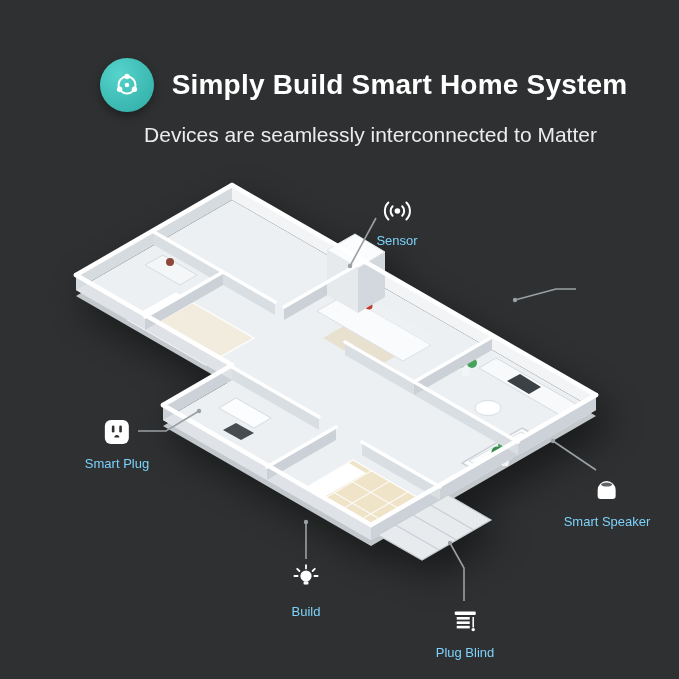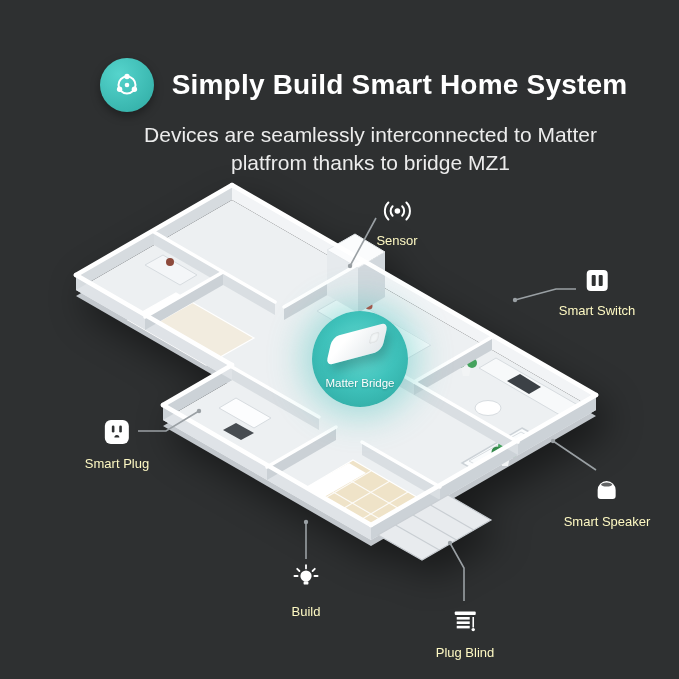--- a/index.html
+++ b/index.html
@@ -30,42 +30,41 @@
                  transform:rotate(-15deg) skewX(-28deg);
                  box-shadow:6px 8px 10px rgba(16,80,76,.35);}
   .device-btn{position:absolute;right:7px;top:7px;width:9px;height:9px;border-radius:2.5px;
               background:#f2f5f6;box-shadow:inset 0 0 2px rgba(0,0,0,.2);}
   .bridge-label{position:absolute;left:0;width:100%;top:66px;text-align:center;
                 font-size:11.5px;color:#ffffff;text-shadow:0 1px 2px rgba(0,60,58,.4);}
 
   
   .callout{position:absolute;z-index:3;display:flex;flex-direction:column;align-items:center;
            gap:7px;transform:translateX(-50%);}
-  .callout .label{font-size:13px;color:#fef9c3;white-space:nowrap;}
+  .callout .label{font-size:13px;color:#7dd3fc;white-space:nowrap;}
 </style>
 </head>
 <body>
 
 <div class="page">
 
   <div class="header">
     <div class="hub-badge">
       <svg width="30" height="30" viewBox="0 0 30 30">
         <circle cx="15" cy="15" r="8.5" fill="none" stroke="#ffffff" stroke-width="2"></circle>
         <circle cx="15" cy="15" r="2.3" fill="#ffffff"></circle>
         <circle cx="15" cy="6.5" r="2.7" fill="#ffffff"></circle>
         <circle cx="7.6" cy="19.2" r="2.7" fill="#ffffff"></circle>
         <circle cx="22.4" cy="19.2" r="2.7" fill="#ffffff"></circle>
       </svg>
     </div>
     <h1 class="title">Simply Build Smart Home System</h1>
   </div>
   <p class="subtitle">
     <span>Devices are seamlessly interconnected to Matter</span><br>
-    <span>platfrom thanks to bridge MZ1</span>
   </p>
 
   <svg class="plan" width="679" height="679" viewBox="0 0 679 679">
     <g class="building">
 
       <polygon points="232,206 596,416 371,546 163,426 232,386 76,296" fill="#c3c8cd"></polygon>
 
       <polygon points="232,200 596,410 371,540 163,420 232,380 76,290" fill="#edf0f2"></polygon>
 
       <polygon points="349,323 401,353 375,368 323,338" fill="#e8e1d0"></polygon>
@@ -186,52 +185,36 @@
     <g fill="#9aa0a4">
       <circle cx="350" cy="266" r="2.2"></circle>
       <circle cx="515" cy="300" r="2.2"></circle>
       <circle cx="199" cy="411" r="2.2"></circle>
       <circle cx="553" cy="441" r="2.2"></circle>
       <circle cx="306" cy="522" r="2.2"></circle>
       <circle cx="450" cy="543" r="2.2"></circle>
     </g>
   </svg>
 
-  <div class="bridge-glow">
-    <div class="bridge-device">
-      <span class="device-btn"></span>
-    </div>
-    <div class="bridge-label">Matter Bridge</div>
-  </div>
 
   <div class="callout" style="left:397px;top:200px;">
     <div>
       <svg width="34" height="22" viewBox="0 0 34 22">
         <circle cx="17" cy="11" r="2.8" fill="#ffffff"></circle>
         <g stroke="#ffffff" stroke-width="2" fill="none" stroke-linecap="round">
           <path d="M12.2 6.2a6.8 6.8 0 0 0 0 9.6"></path>
           <path d="M8 2.5a12 12 0 0 0 0 17"></path>
           <path d="M21.8 6.2a6.8 6.8 0 0 1 0 9.6"></path>
           <path d="M26 2.5a12 12 0 0 1 0 17"></path>
         </g>
       </svg>
     </div>
     <div class="label">Sensor</div>
   </div>
 
-  <div class="callout" style="left:597px;top:269px;">
-    <div>
-      <svg width="23" height="23" viewBox="0 0 23 23">
-        <rect x="1" y="1" width="21" height="21" rx="4" fill="#ffffff"></rect>
-        <rect x="6" y="6" width="4" height="11" rx="1" fill="#2e3031"></rect>
-        <rect x="13" y="6" width="4" height="11" rx="1" fill="#2e3031"></rect>
-      </svg>
-    </div>
-    <div class="label">Smart Switch</div>
-  </div>
 
   <div class="callout" style="left:607px;top:477px;">
     <div>
       <svg width="26" height="26" viewBox="0 0 26 26">
         <path d="M4 13a9 9 0 0 1 18 0v6a3 3 0 0 1-3 3H7a3 3 0 0 1-3-3z" fill="#ffffff"></path>
         <ellipse cx="13" cy="7.6" rx="5.6" ry="2" fill="#2e3031" opacity="0.75"></ellipse>
       </svg>
     </div>
     <div class="label">Smart Speaker</div>
   </div>

